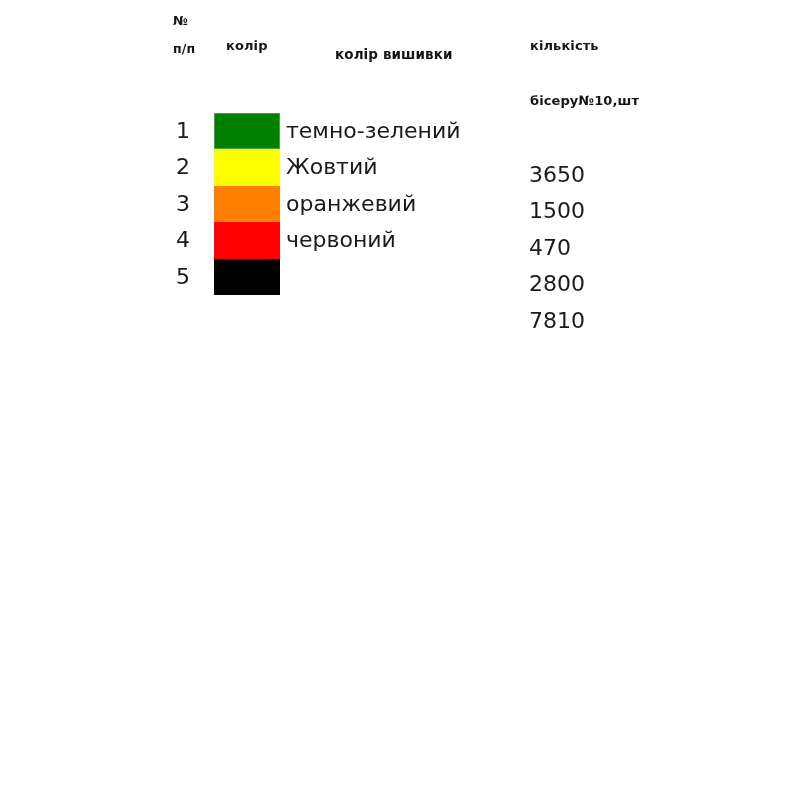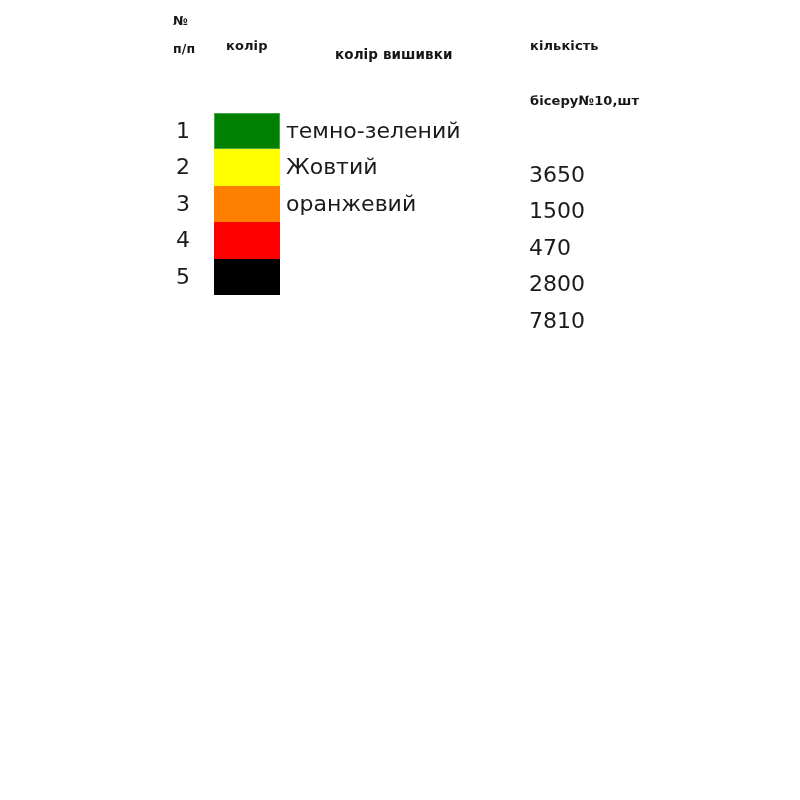--- a/index.html
+++ b/index.html
@@ -144,20 +144,21 @@
     </div>
 
     <div class="row row-2">
       <div class="cell cell-index">3</div>
       <div class="cell cell-name">оранжевий</div>
       <div class="cell cell-qty">470</div>
     </div>
 
     <div class="row row-3">
       <div class="cell cell-index">4</div>
+      <div class="cell cell-name">червоний</div>
       <div class="cell cell-qty">2800</div>
     </div>
 
     <div class="row row-4">
       <div class="cell cell-index">5</div>
       <div class="cell cell-qty">7810</div>
     </div>
 
   </div>
 

